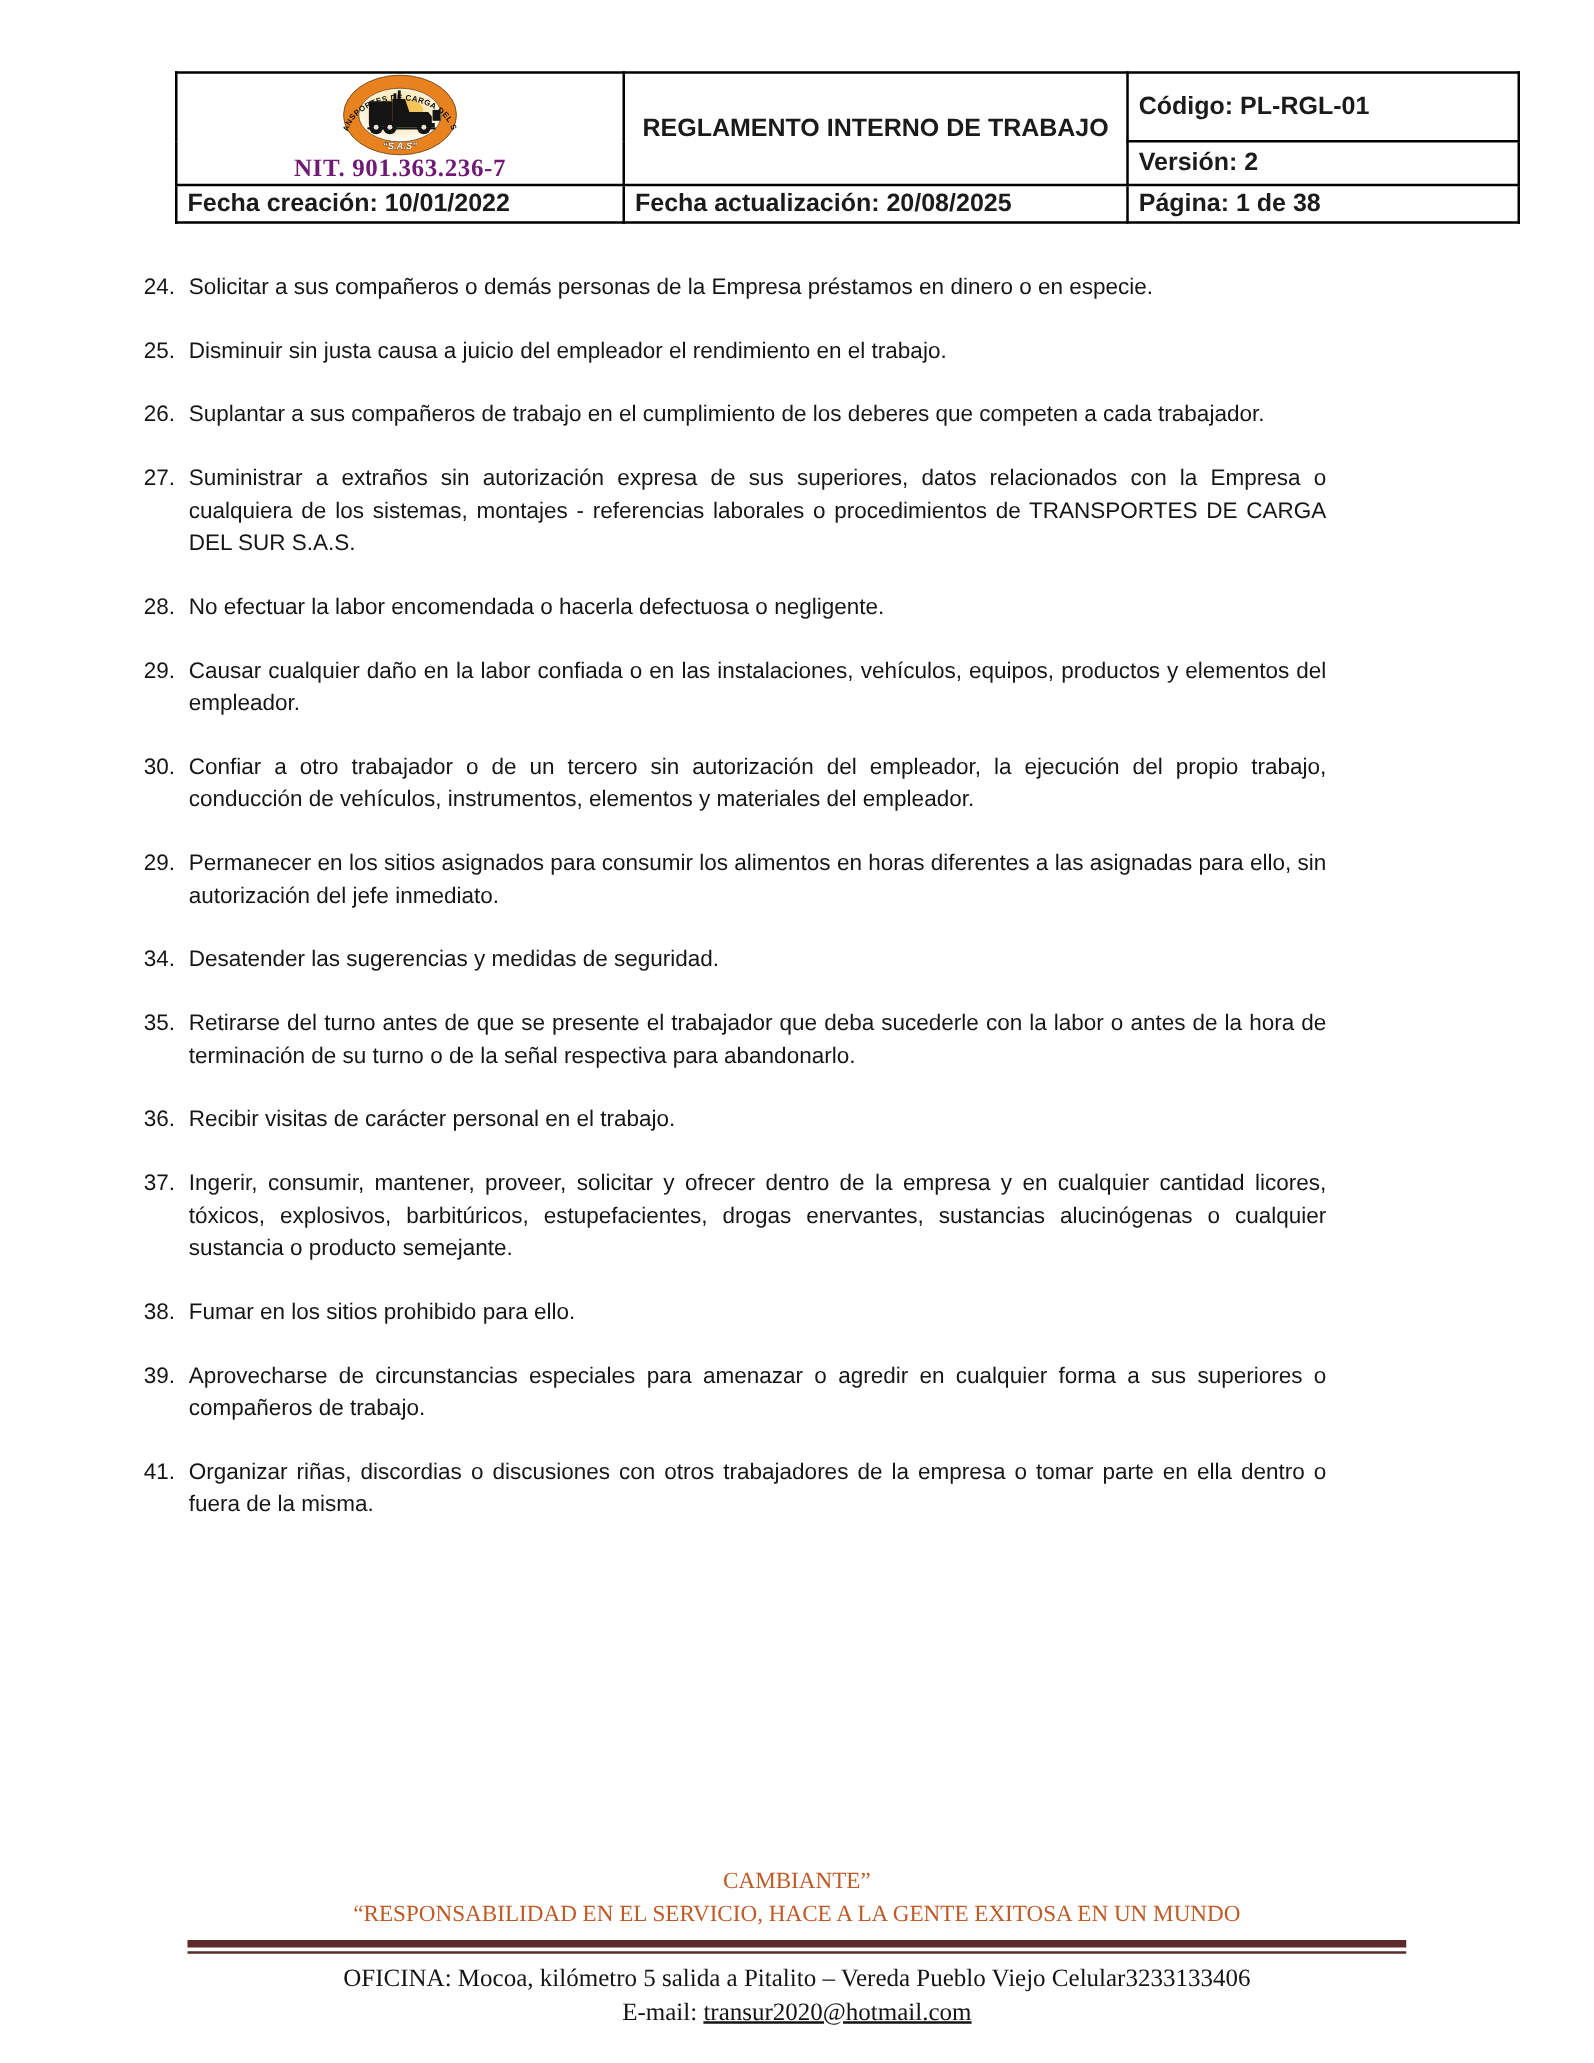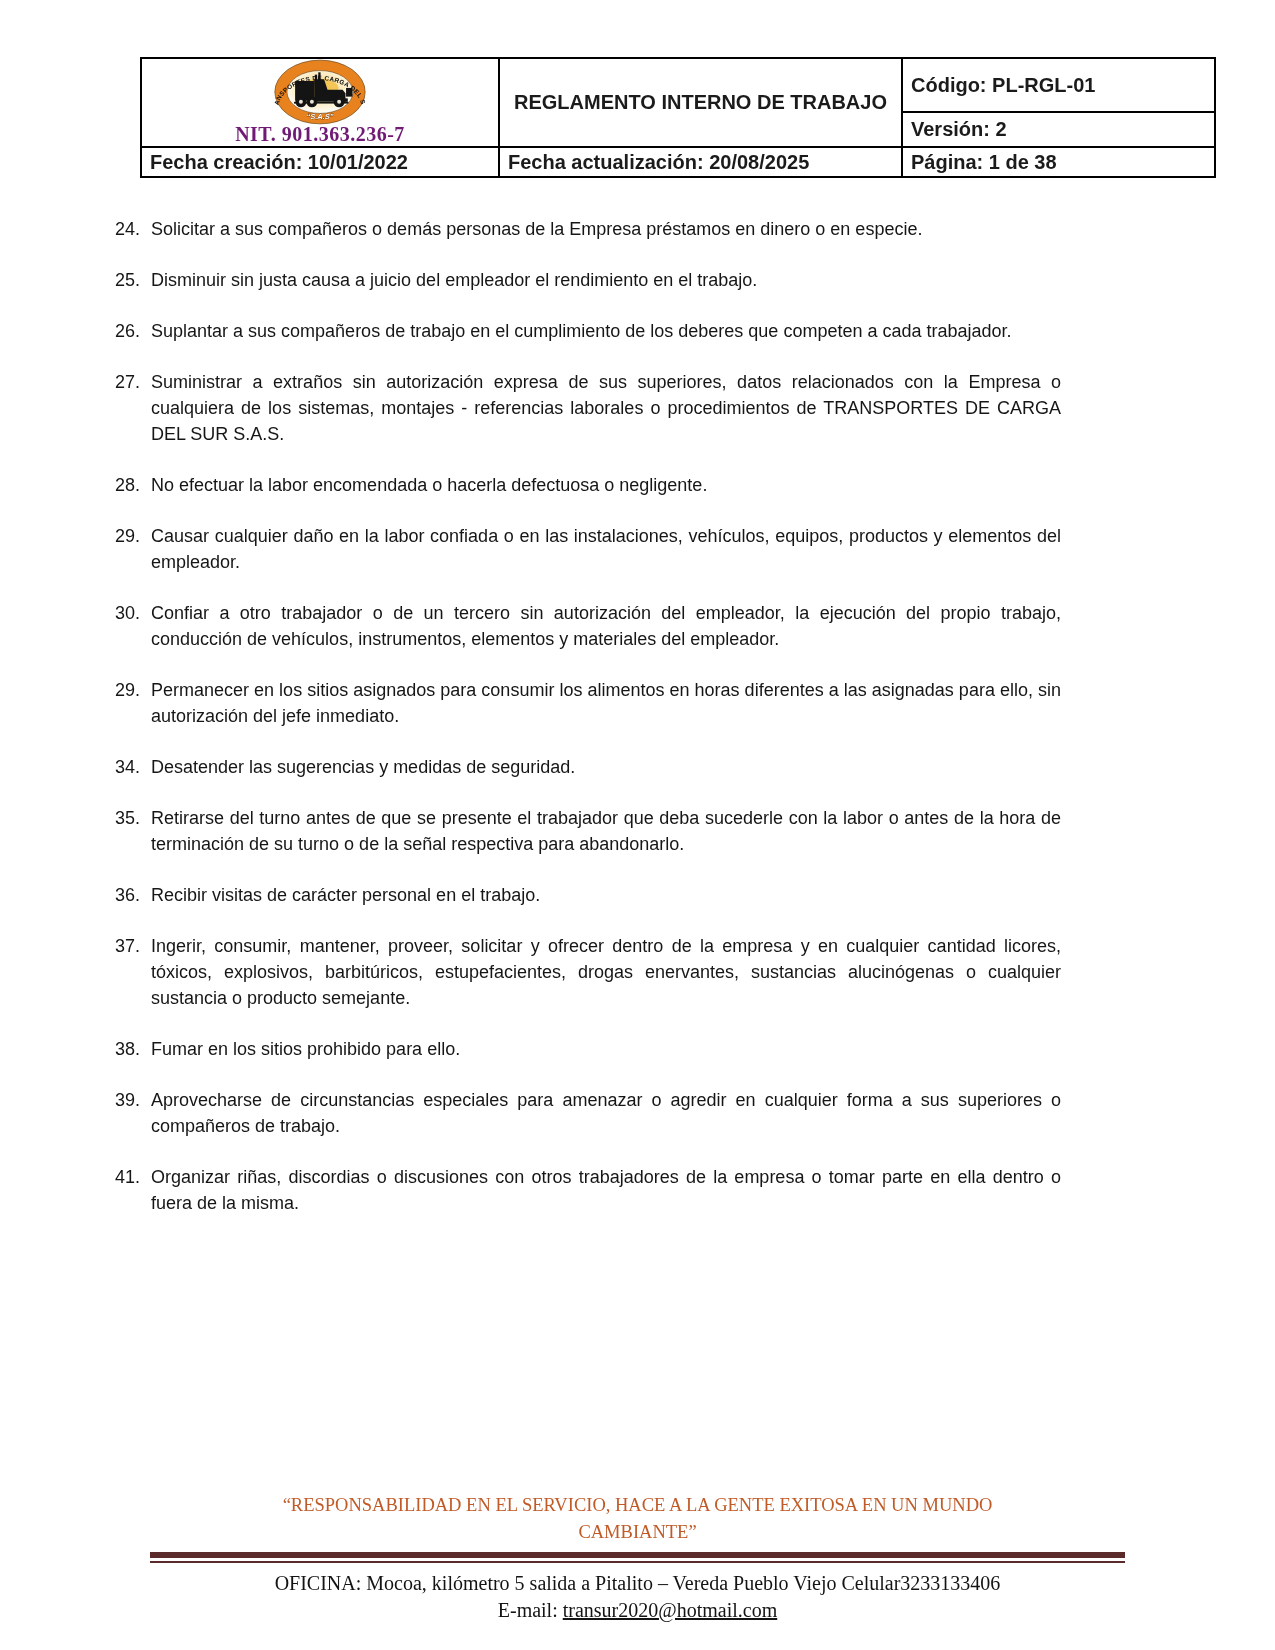--- a/index.html
+++ b/index.html
@@ -151,21 +151,21 @@
       <div class="item"><span class="num">35.</span><span>Retirarse del turno antes de que se presente el trabajador que deba sucederle con la labor o antes de la hora de terminación de su turno o de la señal respectiva para abandonarlo.</span></div>
       <div class="item"><span class="num">36.</span><span>Recibir visitas de carácter personal en el trabajo.</span></div>
       <div class="item"><span class="num">37.</span><span>Ingerir, consumir, mantener, proveer, solicitar y ofrecer dentro de la empresa y en cualquier cantidad licores, tóxicos, explosivos, barbitúricos, estupefacientes, drogas enervantes, sustancias alucinógenas o cualquier sustancia o producto semejante.</span></div>
       <div class="item"><span class="num">38.</span><span>Fumar en los sitios prohibido para ello.</span></div>
       <div class="item"><span class="num">39.</span><span>Aprovecharse de circunstancias especiales para amenazar o agredir en cualquier forma a sus superiores o compañeros de trabajo.</span></div>
       <div class="item"><span class="num">41.</span><span>Organizar riñas, discordias o discusiones con otros trabajadores de la empresa o tomar parte en ella dentro o fuera de la misma.</span></div>
     </div>
 
   <div class="footer">
     <div class="quote" style="color: rgb(192, 91, 40);">
+      <div>CAMBIANTE”</div>
       <div>“RESPONSABILIDAD EN EL SERVICIO, HACE A LA GENTE EXITOSA EN UN MUNDO</div>
-      <div>CAMBIANTE”</div>
     </div>
     <div class="rule" style="border-top-color: rgb(91, 42, 43); border-bottom-color: rgb(91, 42, 43);"></div>
     <div class="office">OFICINA: Mocoa, kilómetro 5 salida a Pitalito – Vereda Pueblo Viejo Celular3233133406</div>
     <div class="email-line"><span>E-mail: </span><span class="lnk">transur2020@hotmail.com</span></div>
   </div>
 
 </div>
 
 </body></html>

